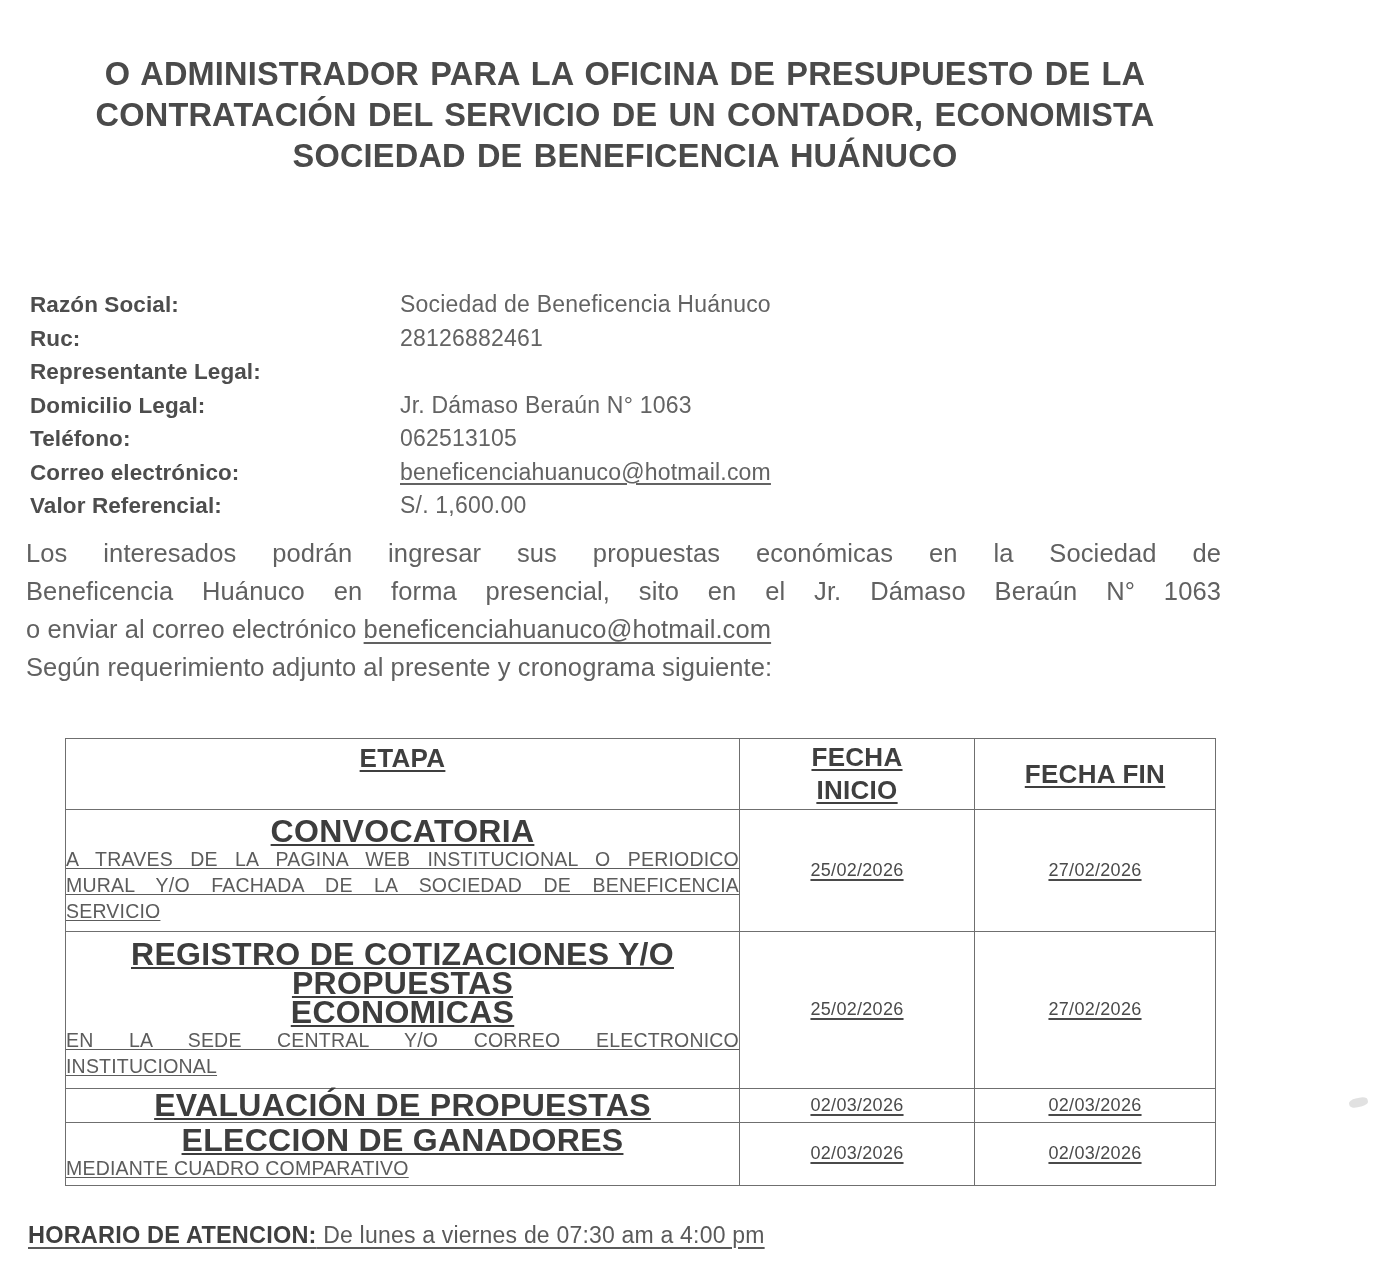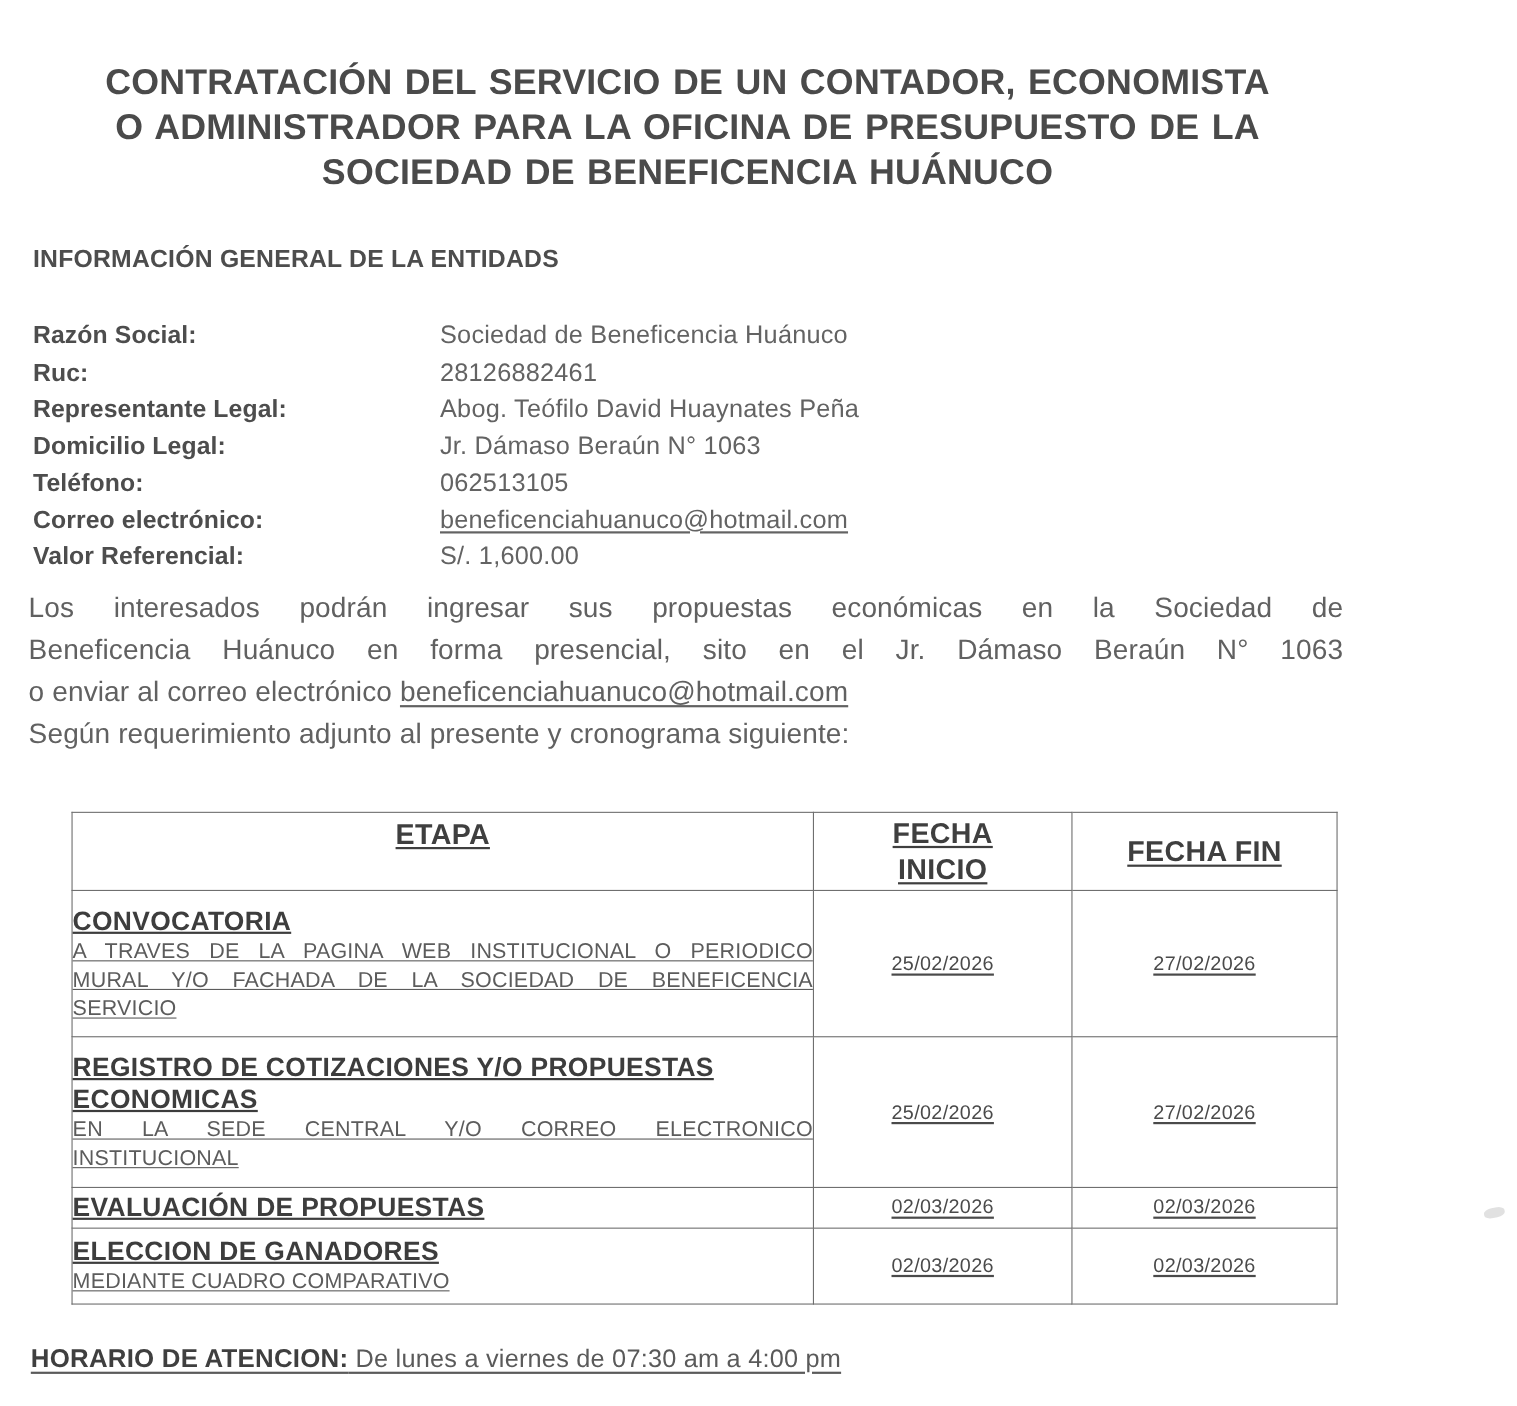--- a/index.html
+++ b/index.html
@@ -168,24 +168,25 @@
   }
   .th-etapa { text-align: center; padding-bottom: 34px; }
 
   .etapa-cell {
     padding: 3px 6px 5px 9px;
     text-align: left;
   }
   .etapa-title {
     display: block;
     font-weight: bold;
-    font-size: 24px;
+    font-size: 32px;
     color: #3d3d3d;
     line-height: 29px;
     letter-spacing: 0.3px;
+    text-align: center;
   }
   .etapa-title u {
     text-decoration: underline;
     text-underline-offset: 2px;
     text-decoration-thickness: 2.2px;
   }
   .etapa-sub {
     display: block;
     font-size: 19.5px;
     color: #5c5c5c;
@@ -263,43 +264,41 @@
     font-size: 22px;
     white-space: nowrap;
   }
 </style>
 </head>
 <body>
 
 <div class="page">
 
   <h1 class="doc-title">
+    <span class="tline">O ADMINISTRADOR PARA LA OFICINA DE PRESUPUESTO DE LA</span>
     <span class="tline">CONTRATACIÓN DEL SERVICIO DE UN CONTADOR, ECONOMISTA</span>
-    <span class="tline">O ADMINISTRADOR PARA LA OFICINA DE PRESUPUESTO DE LA</span>
     <span class="tline">SOCIEDAD DE BENEFICENCIA HUÁNUCO</span>
   </h1>
 
 
-  <div class="section-heading">INFORMACIÓN GENERAL DE LA ENTIDADS</div>
 
   <div class="info-block">
 
     <div class="info-row">
       <span class="info-label">Razón Social:</span>
       <span class="info-value">Sociedad de Beneficencia Huánuco</span>
     </div>
 
     <div class="info-row">
       <span class="info-label">Ruc:</span>
       <span class="info-value">28126882461</span>
     </div>
 
     <div class="info-row">
       <span class="info-label">Representante Legal:</span>
-      <span class="info-value">Abog. Teófilo David Huaynates Peña</span>
     </div>
 
     <div class="info-row">
       <span class="info-label">Domicilio Legal:</span>
       <span class="info-value">Jr. Dámaso Beraún N° 1063</span>
     </div>
 
     <div class="info-row">
       <span class="info-label">Teléfono:</span>
       <span class="info-value">062513105</span>

